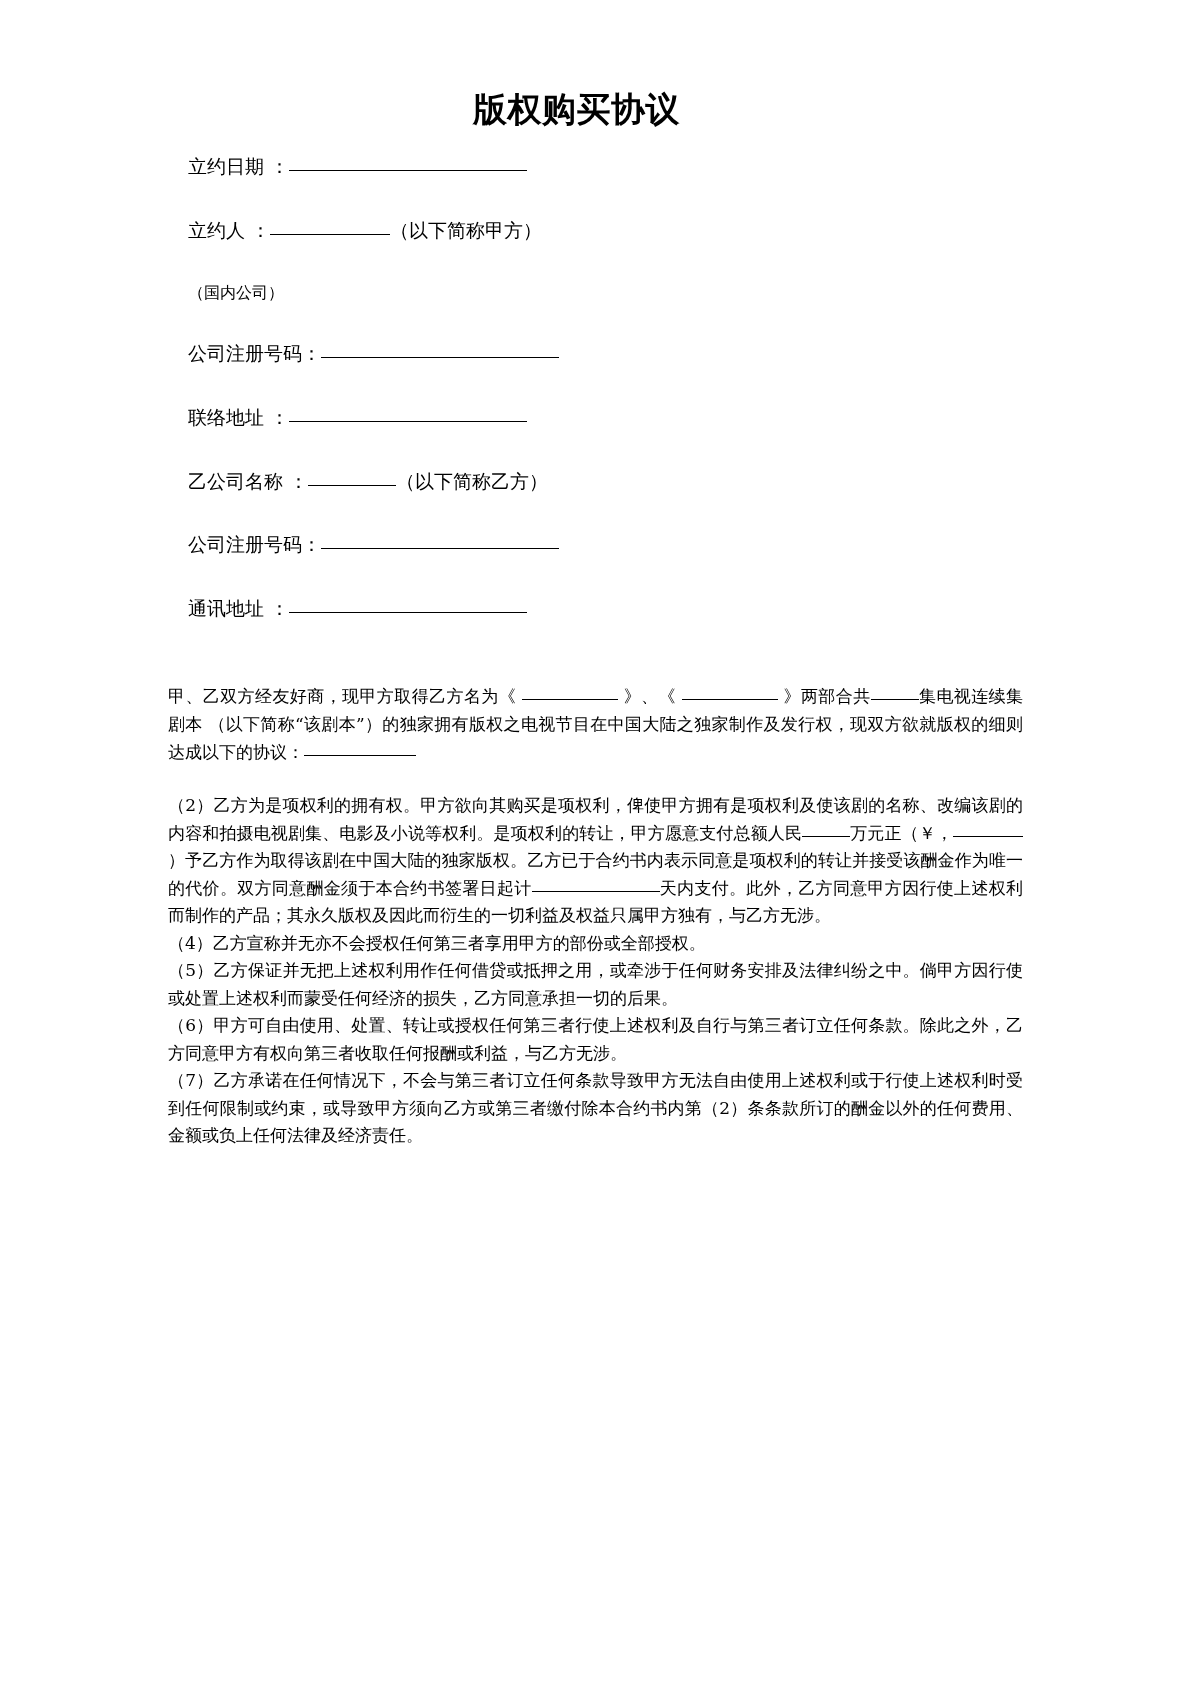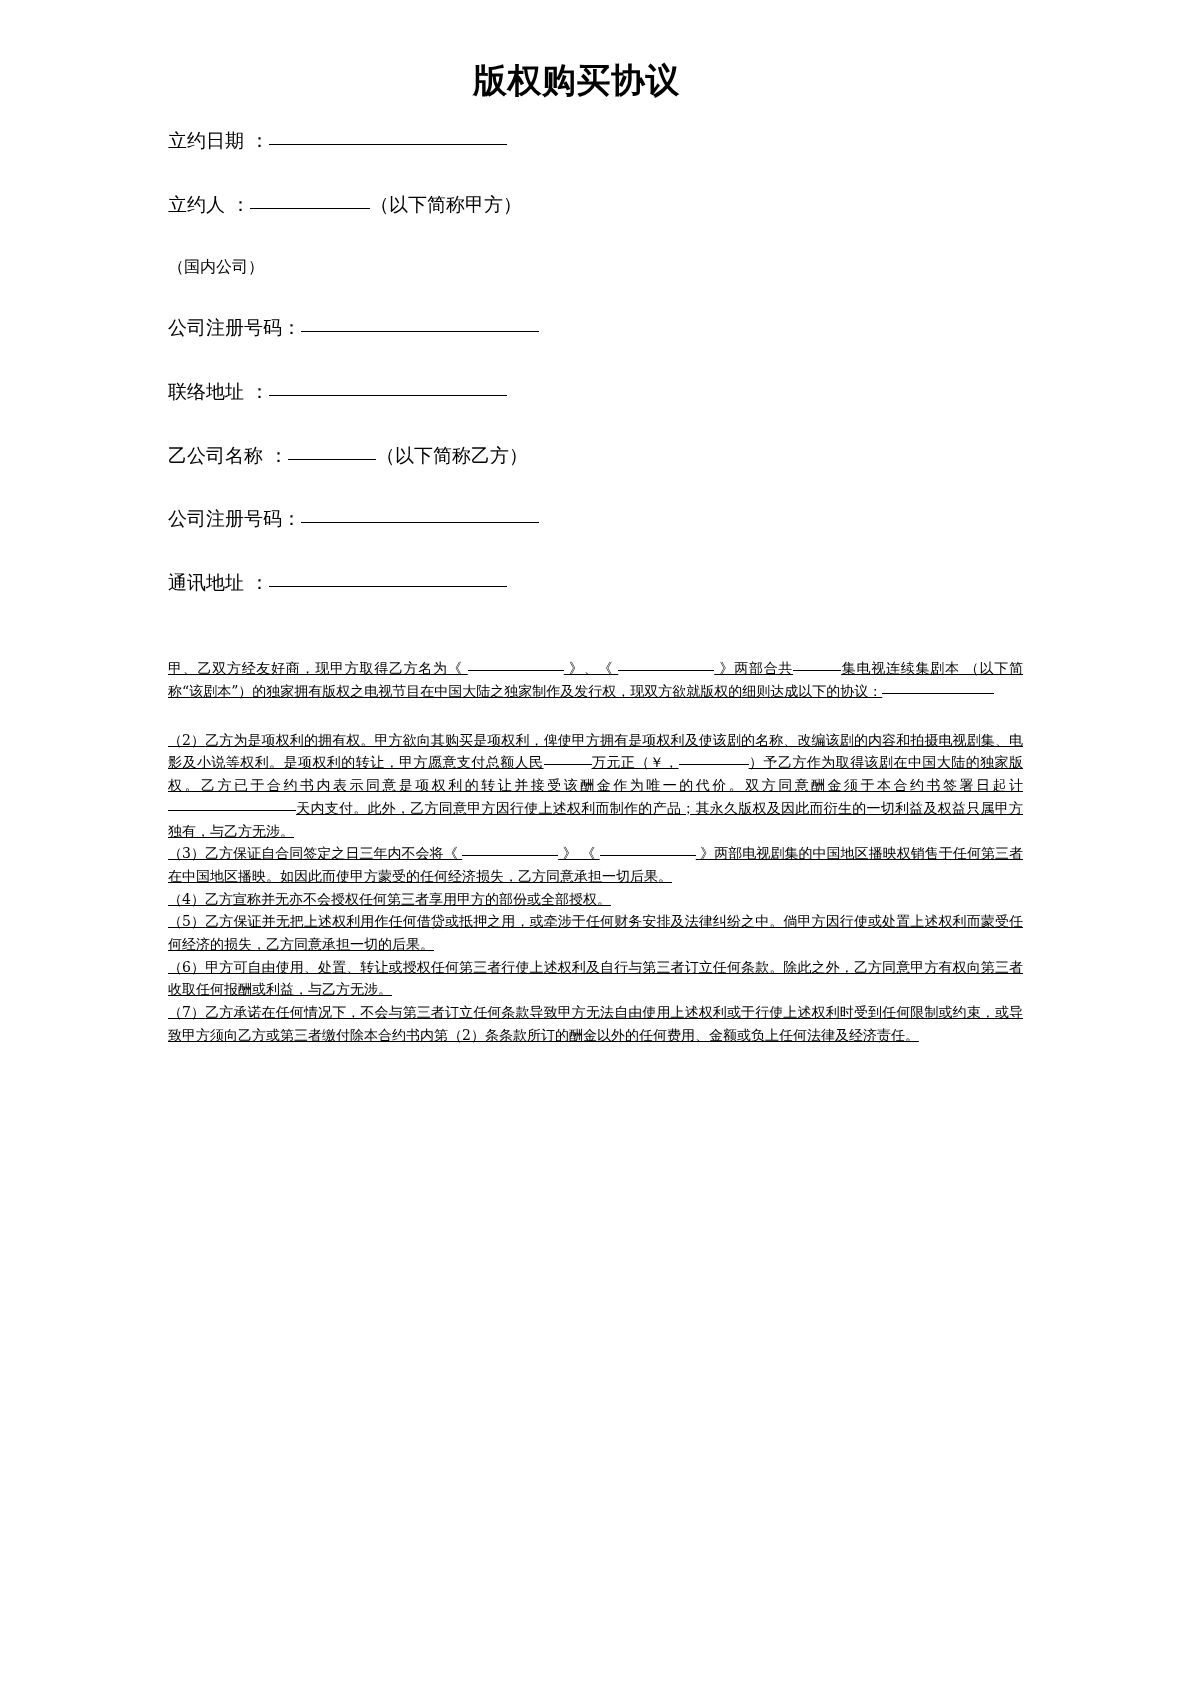--- a/index.html
+++ b/index.html
@@ -25,29 +25,30 @@
     top: 0;
     width: 855px;
   }
 
   
   .doc-title {
     font-size: 34px;
     font-weight: bold;
     line-height: 1.1;
     text-align: center;
-    margin-top: 65px;
+    margin-top: 91px;
     margin-left: -38px;
     letter-spacing: 0.5px;
-    font-family: Liberation Mono, monospace;
+    font-family: Liberation Sans, sans-serif;
   }
 
   
   .form-block {
     margin-top: 26px;
+    margin-left: 20px;
   }
   .form-row {
     font-size: 19px;
     line-height: 1.35;
     margin-bottom: 38px;
     white-space: nowrap;
   }
   .form-row .lbl { }
   .blank {
     display: inline-block;
@@ -64,26 +65,25 @@
     font-size: 16px;
     line-height: 1.35;
     margin-bottom: 38px;
   }
 
   
   .body-wrap {
     margin-top: 62px;
   }
   .para {
-    font-size: 14px;
+    font-size: 17px;
     line-height: 1.62;
     text-align: justify;
     text-justify: inter-character;
     margin: 0 0 0 0;
-    text-decoration: underline;
   }
   .para.intro {
     margin-bottom: 26px;
   }
   .clause {
     text-indent: 0;
   }
   .inline-blank {
     display: inline-block;
     border-bottom: 1px solid #000;
@@ -138,21 +138,20 @@
 
     </div>
 
     <div class="body-wrap">
 
       <p class="para intro"><span>甲、乙双方经友好商，现甲方取得乙方名为《 </span><span class="inline-blank ib-l"></span><span> 》、《 </span><span class="inline-blank ib-l"></span><span> 》两部合共</span><span class="inline-blank ib-s"></span><span>集电视连续集剧本 （以下简称“该剧本”）的独家拥有版权之电视节目在中国大陆之独家制作及发行权，现双方欲就版权的细则达成以下的协议：</span><span class="inline-blank ib-xl"></span></p>
 
 
       <p class="para clause"><span>（2）</span><span>乙方为是项权利的拥有权。甲方欲向其购买是项权利，俾使甲方拥有是项权利及使该剧的名称、改编该剧的内容和拍摄电视剧集、电影及小说等权利。是项权利的转让，甲方愿意支付总额人民</span><span class="inline-blank ib-s"></span><span>万元正（￥，</span><span class="inline-blank ib-m"></span><span>）予乙方作为取得该剧在中国大陆的独家版权。乙方已于合约书内表示同意是项权利的转让并接受该酬金作为唯一的代价。双方同意酬金须于本合约书签署日起计</span><span class="inline-blank ib-xxl"></span><span>天内支付。此外，乙方同意甲方因行使上述权利而制作的产品；其永久版权及因此而衍生的一切利益及权益只属甲方独有，与乙方无涉。</span></p>
 
-      <p class="para clause"><span>（3）</span><span>乙方保证自合同签定之日三年内不会将《 </span><span class="inline-blank ib-l"></span><span> 》 《 </span><span class="inline-blank ib-l"></span><span> 》两部电视剧集的中国地区播映权销售于任何第三者在中国地区播映。如因此而使甲方蒙受的任何经济损失，乙方同意承担一切后果。</span></p>
 
       <p class="para clause"><span>（4）</span><span>乙方宣称并无亦不会授权任何第三者享用甲方的部份或全部授权。</span></p>
 
       <p class="para clause"><span>（5）</span><span>乙方保证并无把上述权利用作任何借贷或抵押之用，或牵涉于任何财务安排及法律纠纷之中。倘甲方因行使或处置上述权利而蒙受任何经济的损失，乙方同意承担一切的后果。</span></p>
 
       <p class="para clause"><span>（6）</span><span>甲方可自由使用、处置、转让或授权任何第三者行使上述权利及自行与第三者订立任何条款。除此之外，乙方同意甲方有权向第三者收取任何报酬或利益，与乙方无涉。</span></p>
 
       <p class="para clause"><span>（7）</span><span>乙方承诺在任何情况下，不会与第三者订立任何条款导致甲方无法自由使用上述权利或于行使上述权利时受到任何限制或约束，或导致甲方须向乙方或第三者缴付除本合约书内第（2）条条款所订的酬金以外的任何费用、金额或负上任何法律及经济责任。</span></p>
 
 

